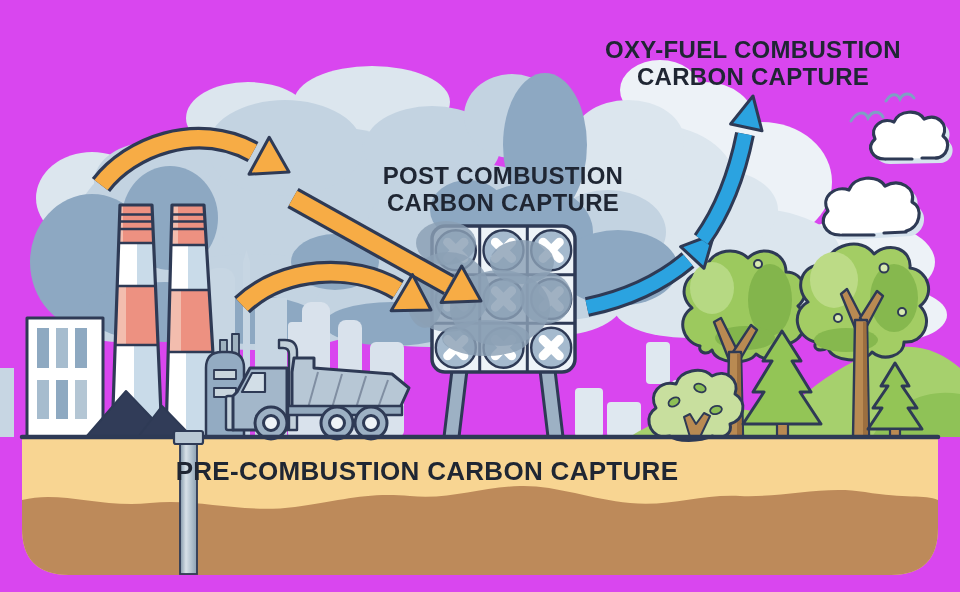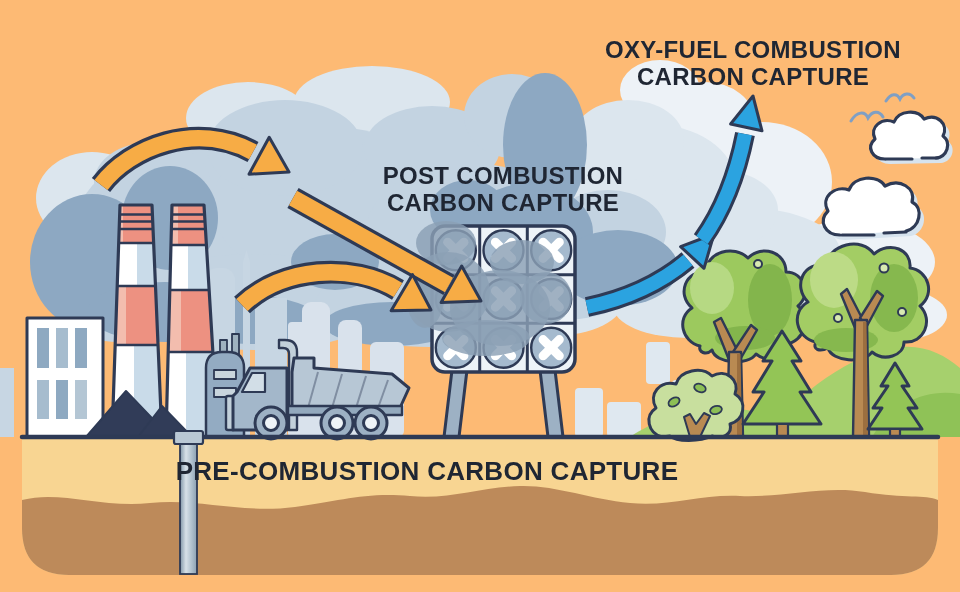--- a/index.html
+++ b/index.html
@@ -1,16 +1,16 @@
 <!DOCTYPE html>
 <html><head>
 <meta charset="utf-8">
 <style>
   html,body{margin:0;padding:0;background:#ffffff;}
-  .stage{position:relative;width:960px;height:592px;overflow:hidden;background:#fdba74;}
+  .stage{position:relative;width:960px;height:592px;overflow:hidden;background:#d946ef;}
   svg{display:block;}
   .lbl{font-family:"Liberation Sans","DejaVu Sans",sans-serif;font-weight:800;fill:#1f2633;letter-spacing:.3px;text-anchor:middle;}
   .lbl-md{font-size:24px;}
   .lbl-lg{font-size:26px;}
   .outl{stroke:#2e3a55;stroke-linejoin:round;stroke-linecap:round;}
   .bandN{fill:none;stroke:#2e3a55;stroke-width:23;}
   .bandO{fill:none;stroke:#f7ac45;stroke-width:16.5;}
   .bandBN{fill:none;stroke:#2e3a55;stroke-width:20;}
   .bandB{fill:none;stroke:#2ba3e0;stroke-width:14;}
   .headO{fill:#f7ac45;stroke:#2e3a55;stroke-width:3;stroke-linejoin:round;}

